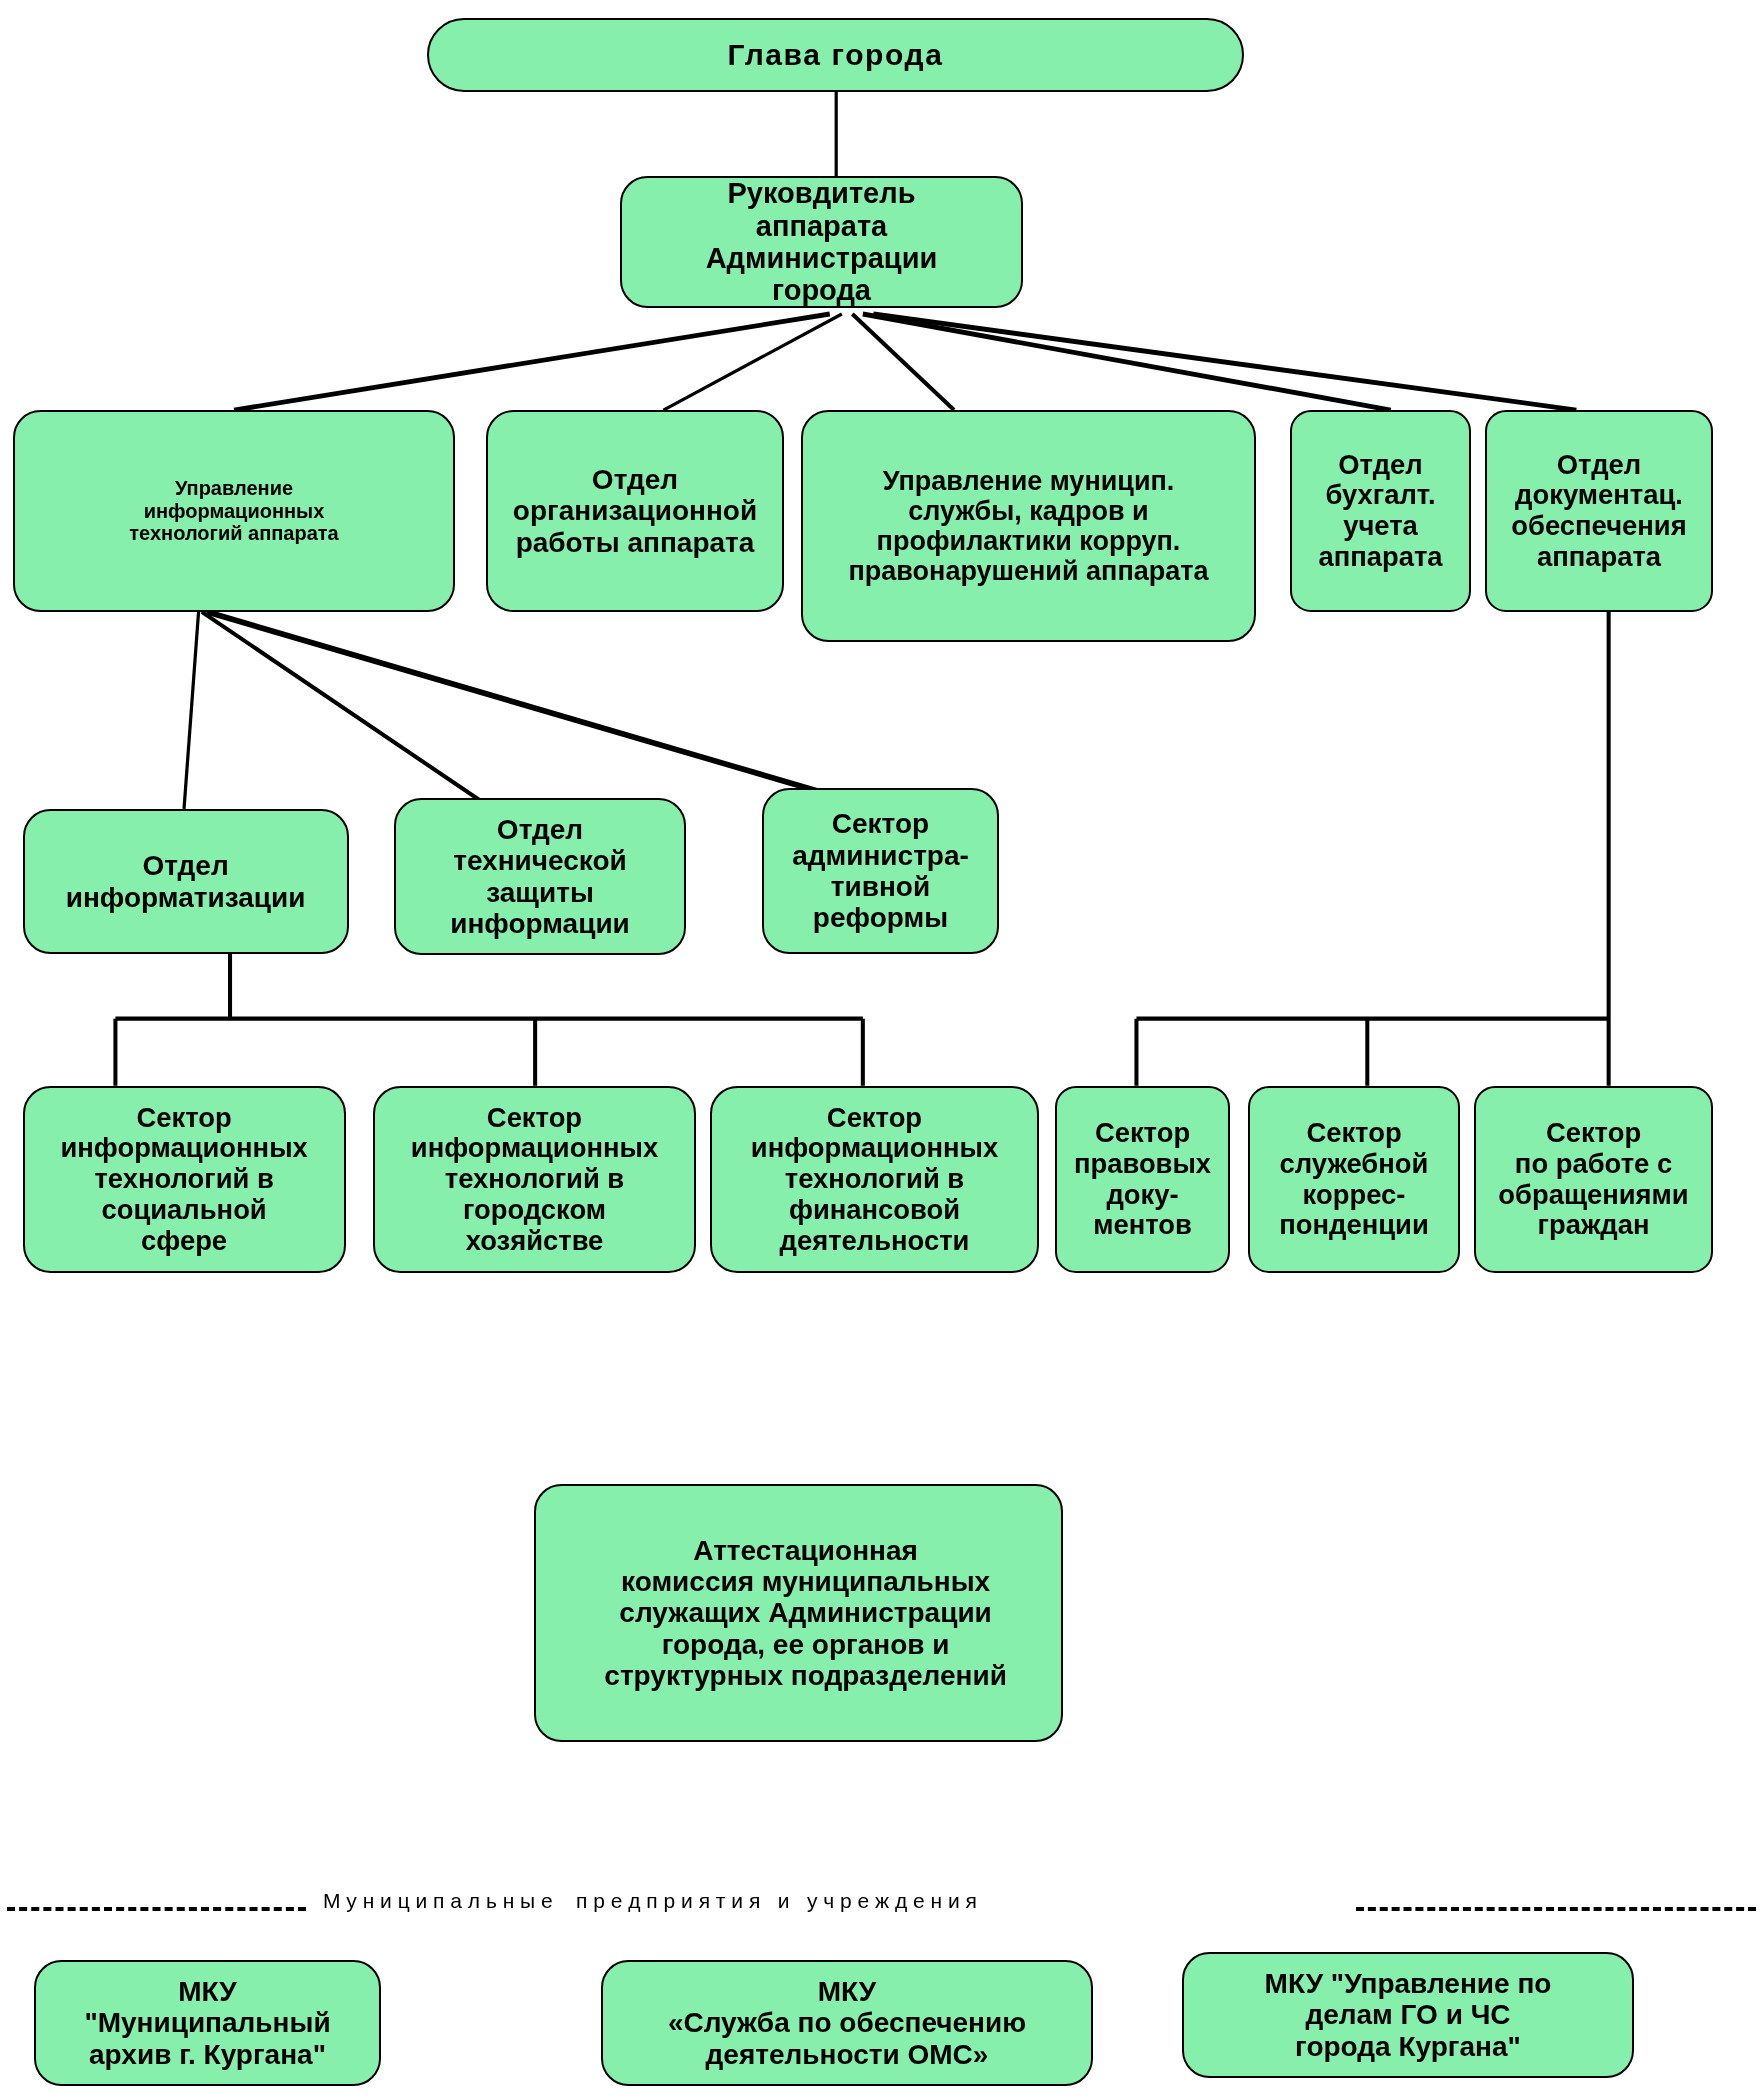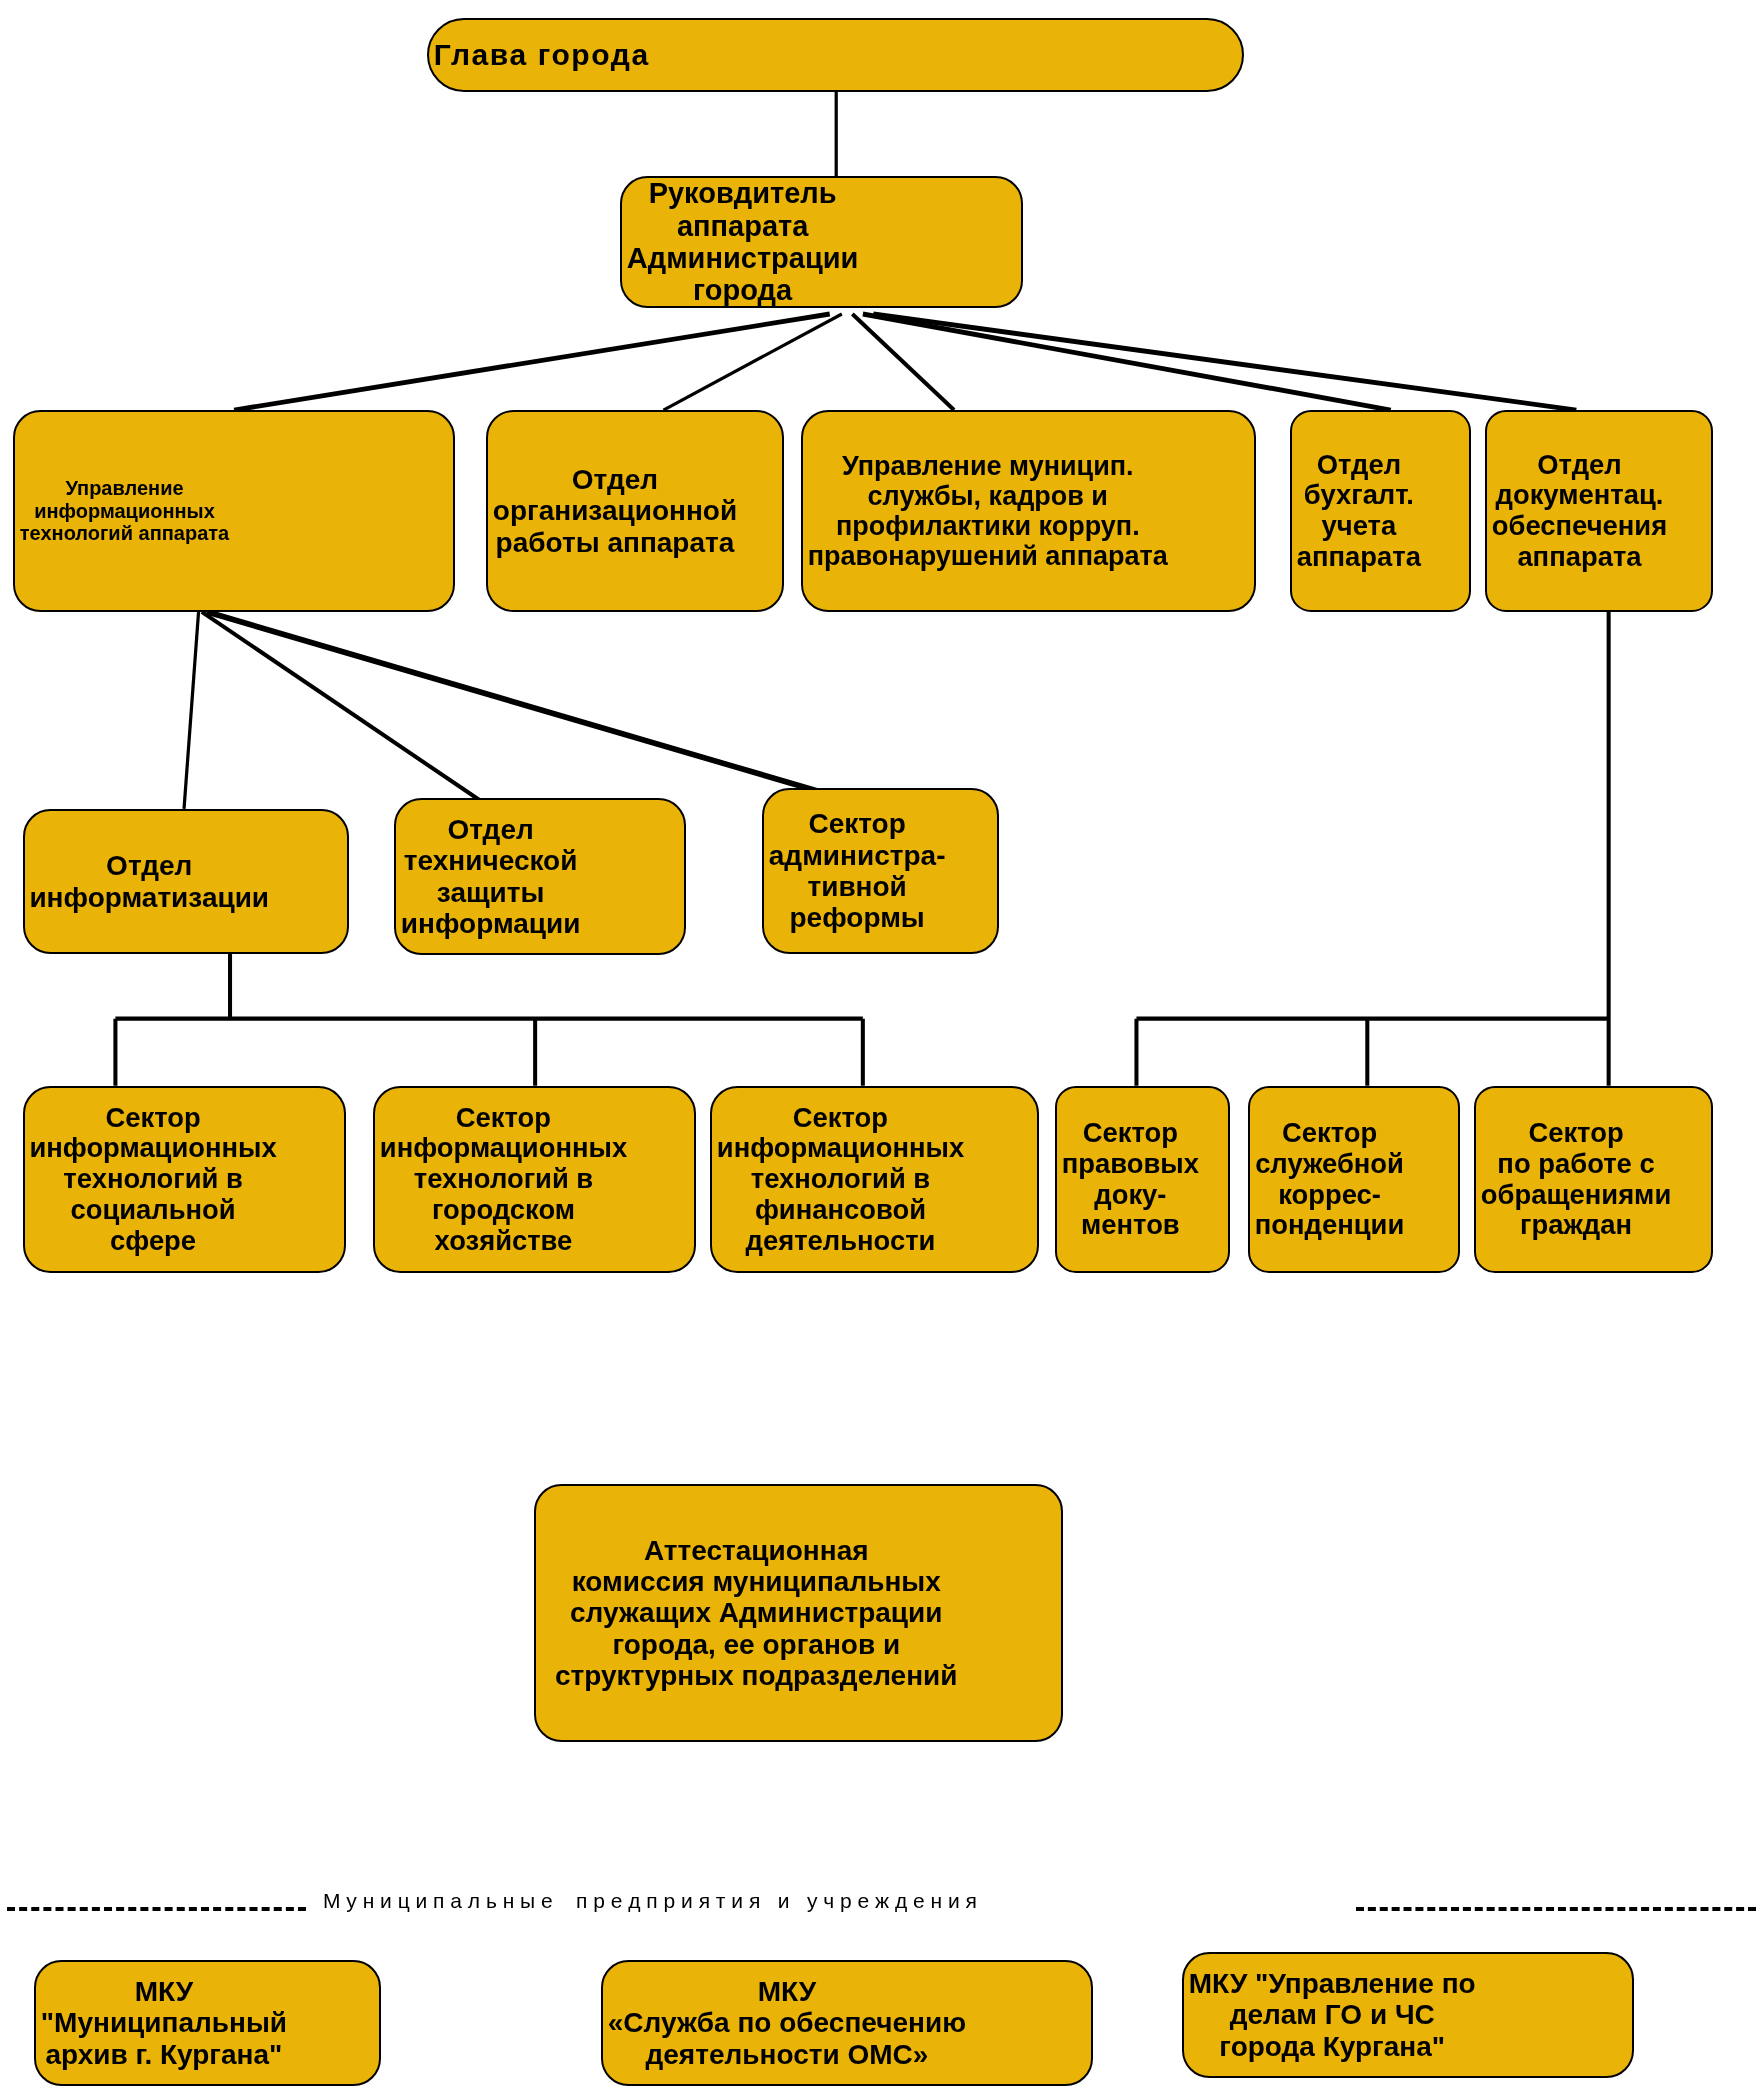--- a/index.html
+++ b/index.html
@@ -20,24 +20,24 @@
     left: 0;
     top: 0;
     width: 1762px;
     height: 2097px;
     pointer-events: none;
   }
   .node {
     position: absolute;
     box-sizing: border-box;
     border: 2.4px solid #000000;
-    background: #eab308;
+    background: #86efac;
     display: flex;
     align-items: center;
-    justify-content: flex-start;
+    justify-content: center;
     text-align: center;
     color: #000000;
     font-weight: bold;
     line-height: 1.12;
     white-space: pre-line;
     padding: 3.2px 4.8px;
     z-index: 2;
   }
   .node.r-lg   { border-radius: 37px; }
   .node.r-md   { border-radius: 27.4px; }
@@ -101,21 +101,21 @@
 информационных
 технологий аппарата</span>
   </div>
 
   <div class="node r-md" style="left:486px; top:410px; width:298px; height:202px; font-size:28px;">
     <span>Отдел
 организационной
 работы аппарата</span>
   </div>
 
-  <div class="node r-md" style="left:801px; top:410px; width:455px; height:202px; font-size:27px;">
+  <div class="node r-md" style="left:801px; top:410px; width:455px; height:232px; font-size:27px;">
     <span>Управление муницип.
 службы, кадров и
 профилактики корруп.
 правонарушений аппарата</span>
   </div>
 
   <div class="node r-sm" style="left:1290px; top:410px; width:181px; height:202px; font-size:27.4px;">
     <span>Отдел
 бухгалт.
 учета

